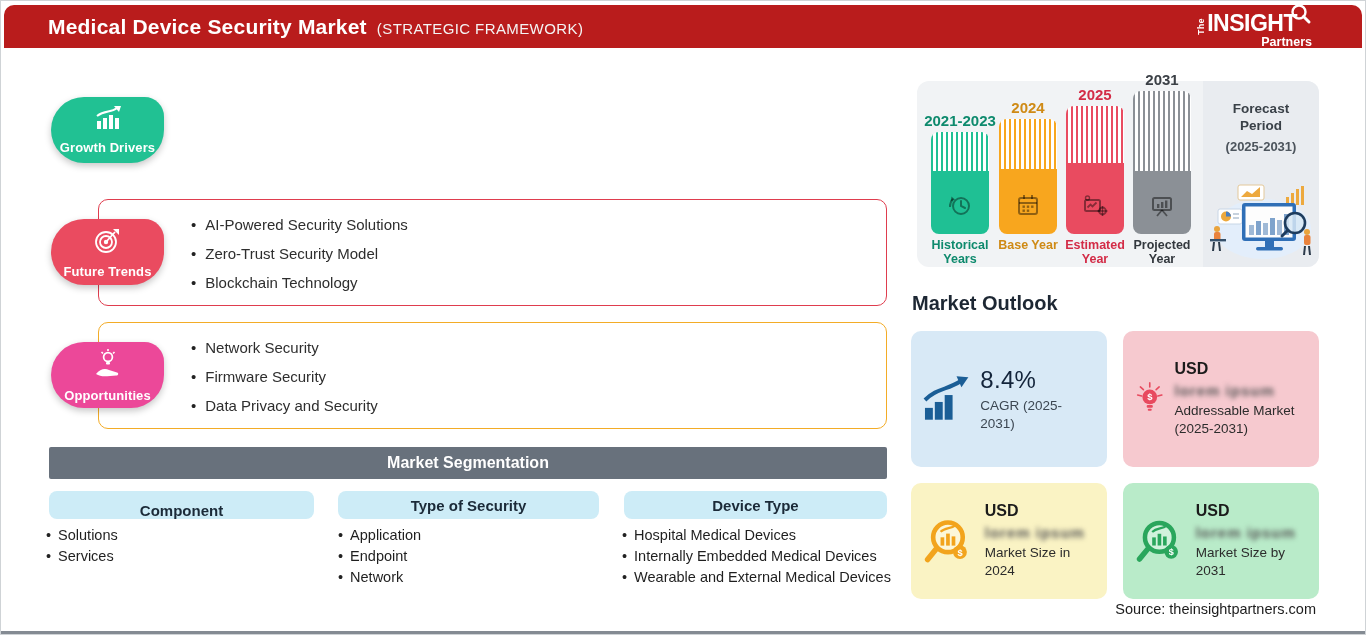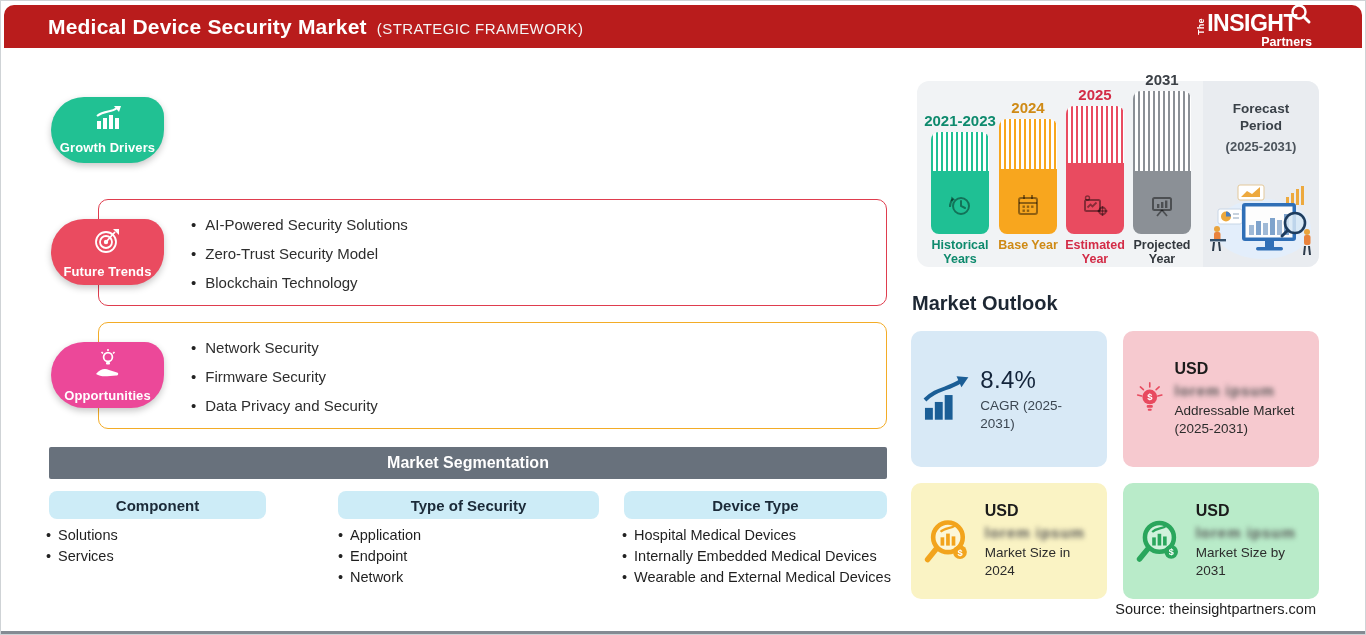--- a/index.html
+++ b/index.html
@@ -37,21 +37,21 @@
   #pill-growth{top:96px;background:#21c193;}
   #pill-trends{top:218px;background:#ea4b60;}
   #pill-opps{top:341px;background:#ec4899;}
   .pill-label{font-size:13px;font-weight:700;letter-spacing:.1px;}
   
   .seg-bar{position:absolute;left:48px;top:446px;width:838px;height:32px;background:#68717c;
     border-radius:2px;display:flex;align-items:center;justify-content:center;
     color:#fff;font-weight:700;font-size:16px;}
   .col-head{position:absolute;top:490px;height:28px;background:#cdecf7;border-radius:8px;
     display:flex;align-items:center;justify-content:center;font-weight:700;font-size:15px;color:#1b2a38;}
-  #col-head-1{left:48px;width:217px;} #col-head-2{left:337px;width:261px;} #col-head-3{left:623px;width:263px;}
+  #col-head-1{left:48px;width:265px;align-items:flex-end;} #col-head-2{left:337px;width:261px;} #col-head-3{left:623px;width:263px;}
   .col-list{position:absolute;top:526px;margin:0;padding:0;list-style:none;
     display:flex;flex-direction:column;gap:5px;font-size:14.5px;color:#1f1f1f;}
   .col-list li{display:flex;align-items:center;white-space:nowrap;}
   .col-list li::before{content:"•";margin-right:7px;color:#222;}
   #col-list-1{left:45px;} #col-list-2{left:337px;} #col-list-3{left:621px;}
   
   .timeline{position:absolute;left:916px;top:80px;width:402px;height:186px;
     background:#f1f3f5;border-radius:12px;}
   .forecast{position:absolute;right:0;top:0;width:116px;height:100%;background:#e9ecf0;
     border-radius:0 12px 12px 0;display:flex;flex-direction:column;align-items:center;

